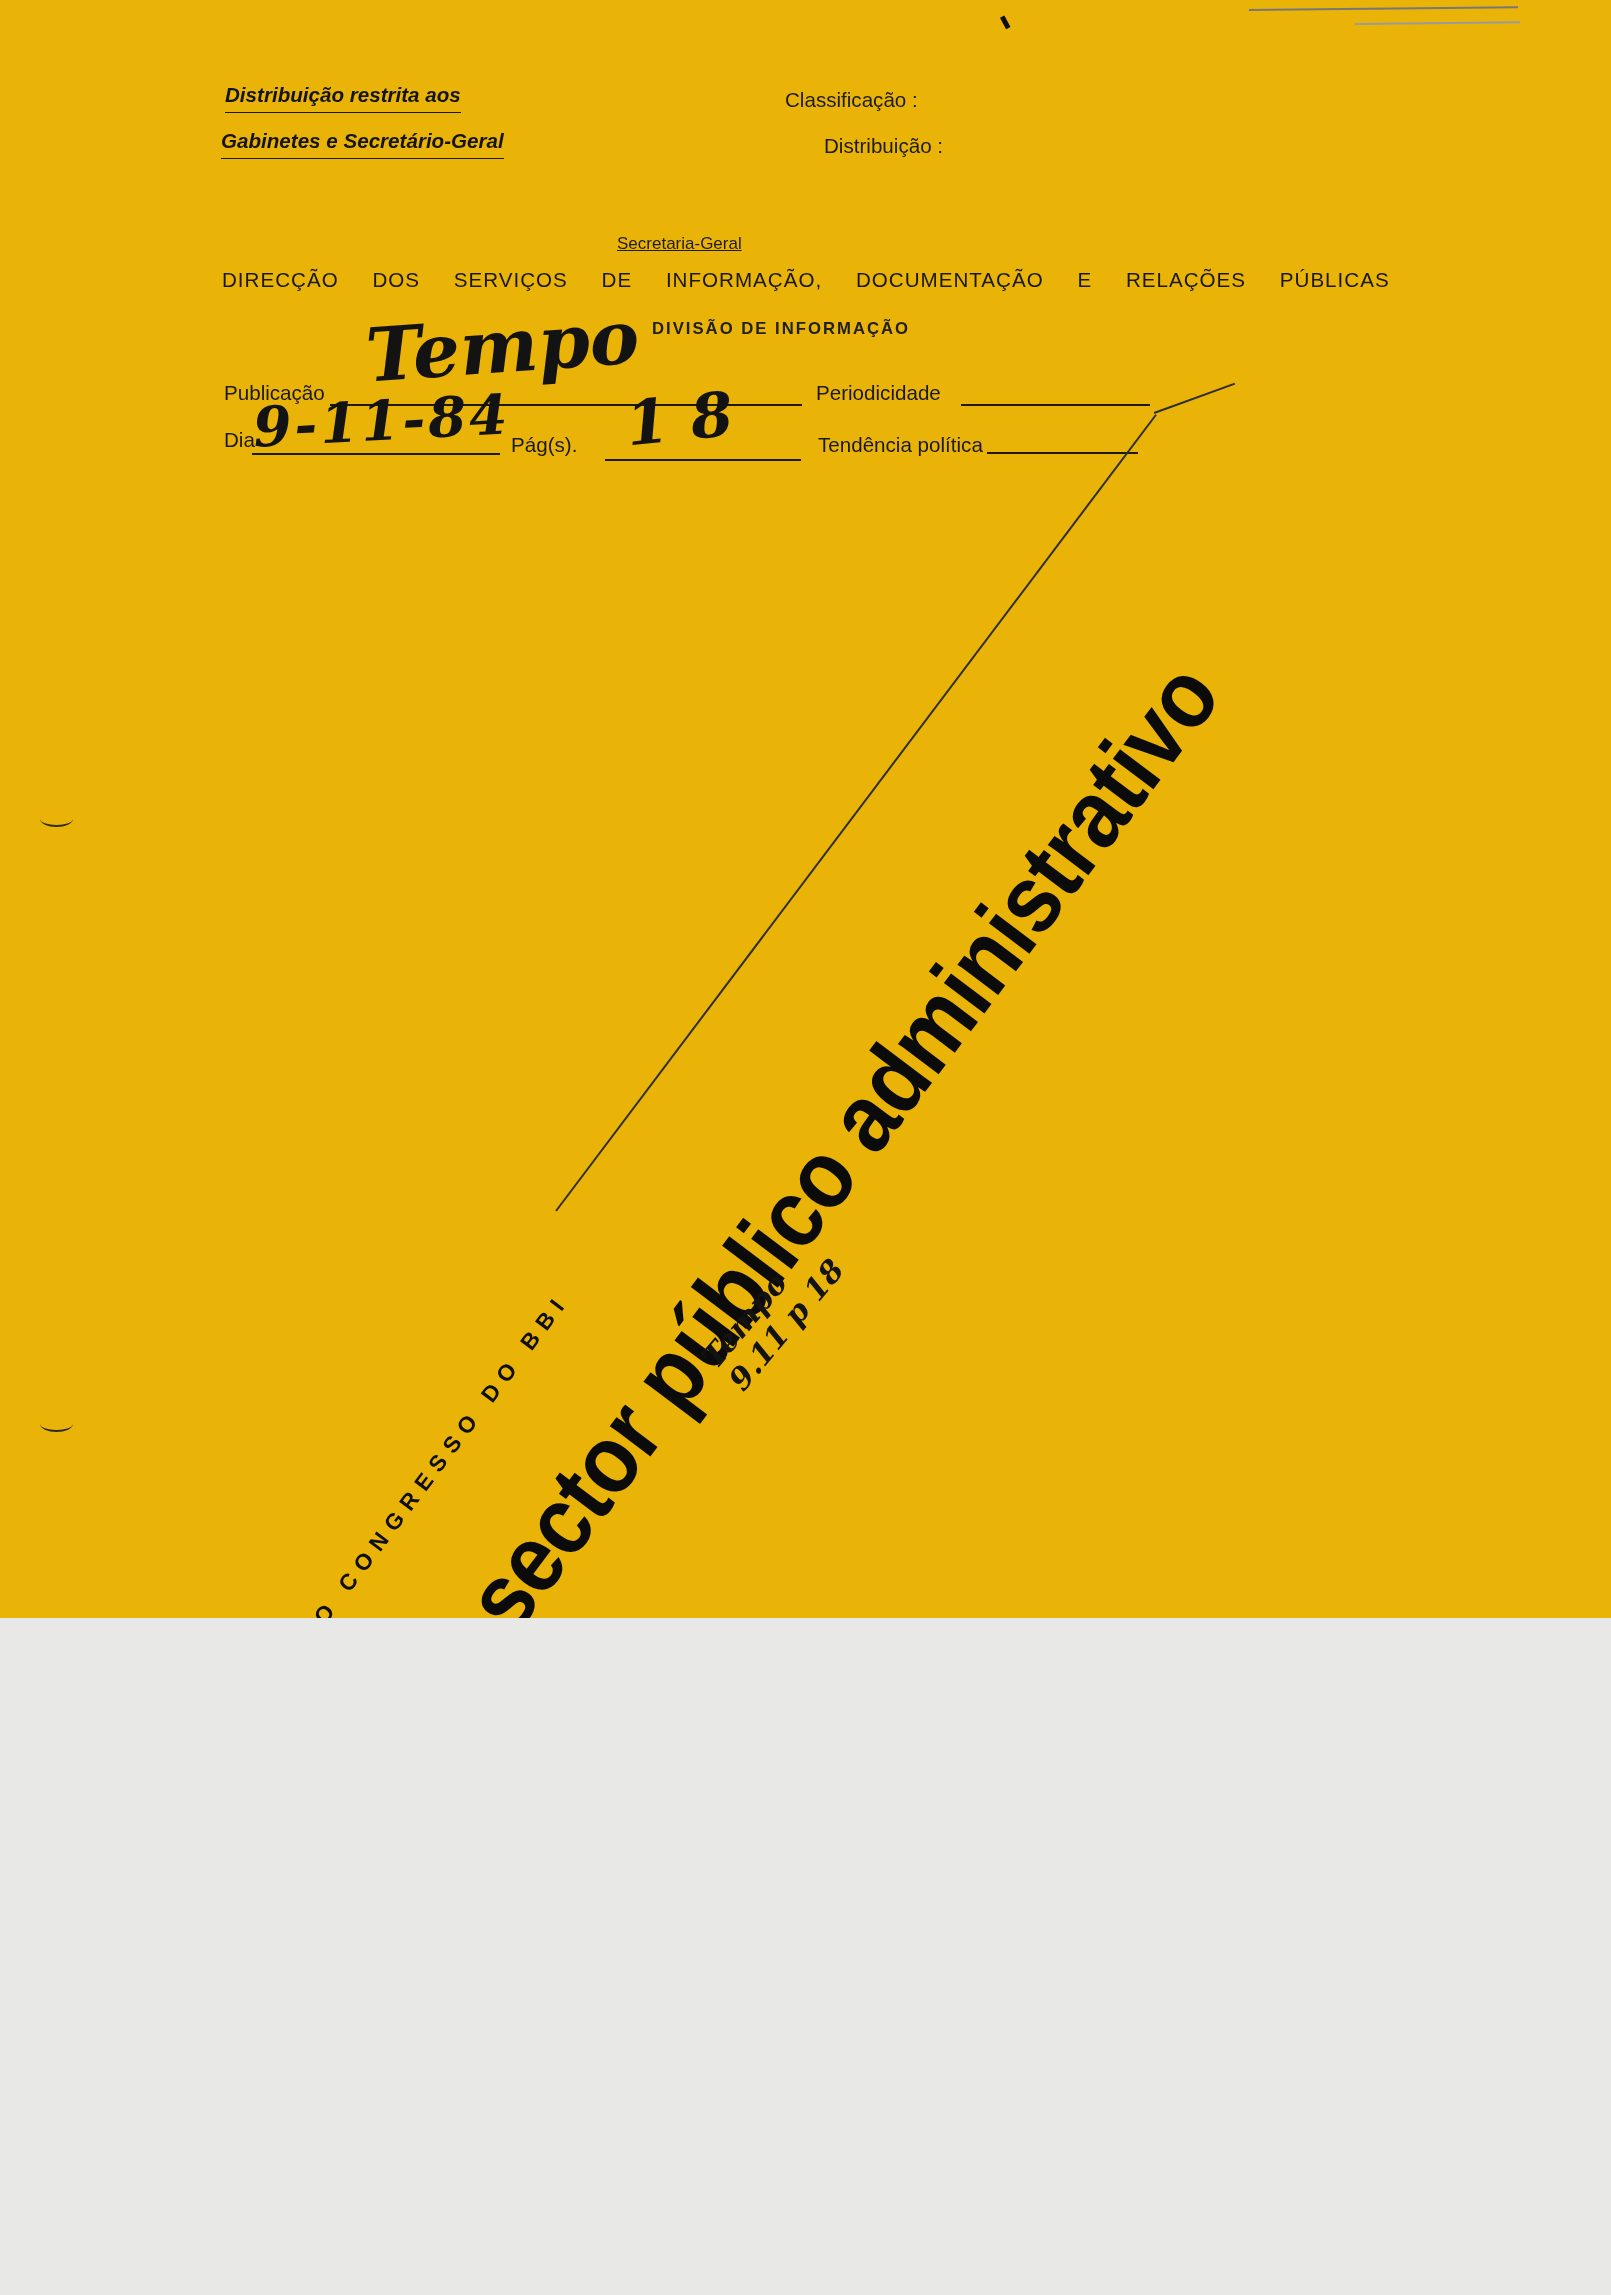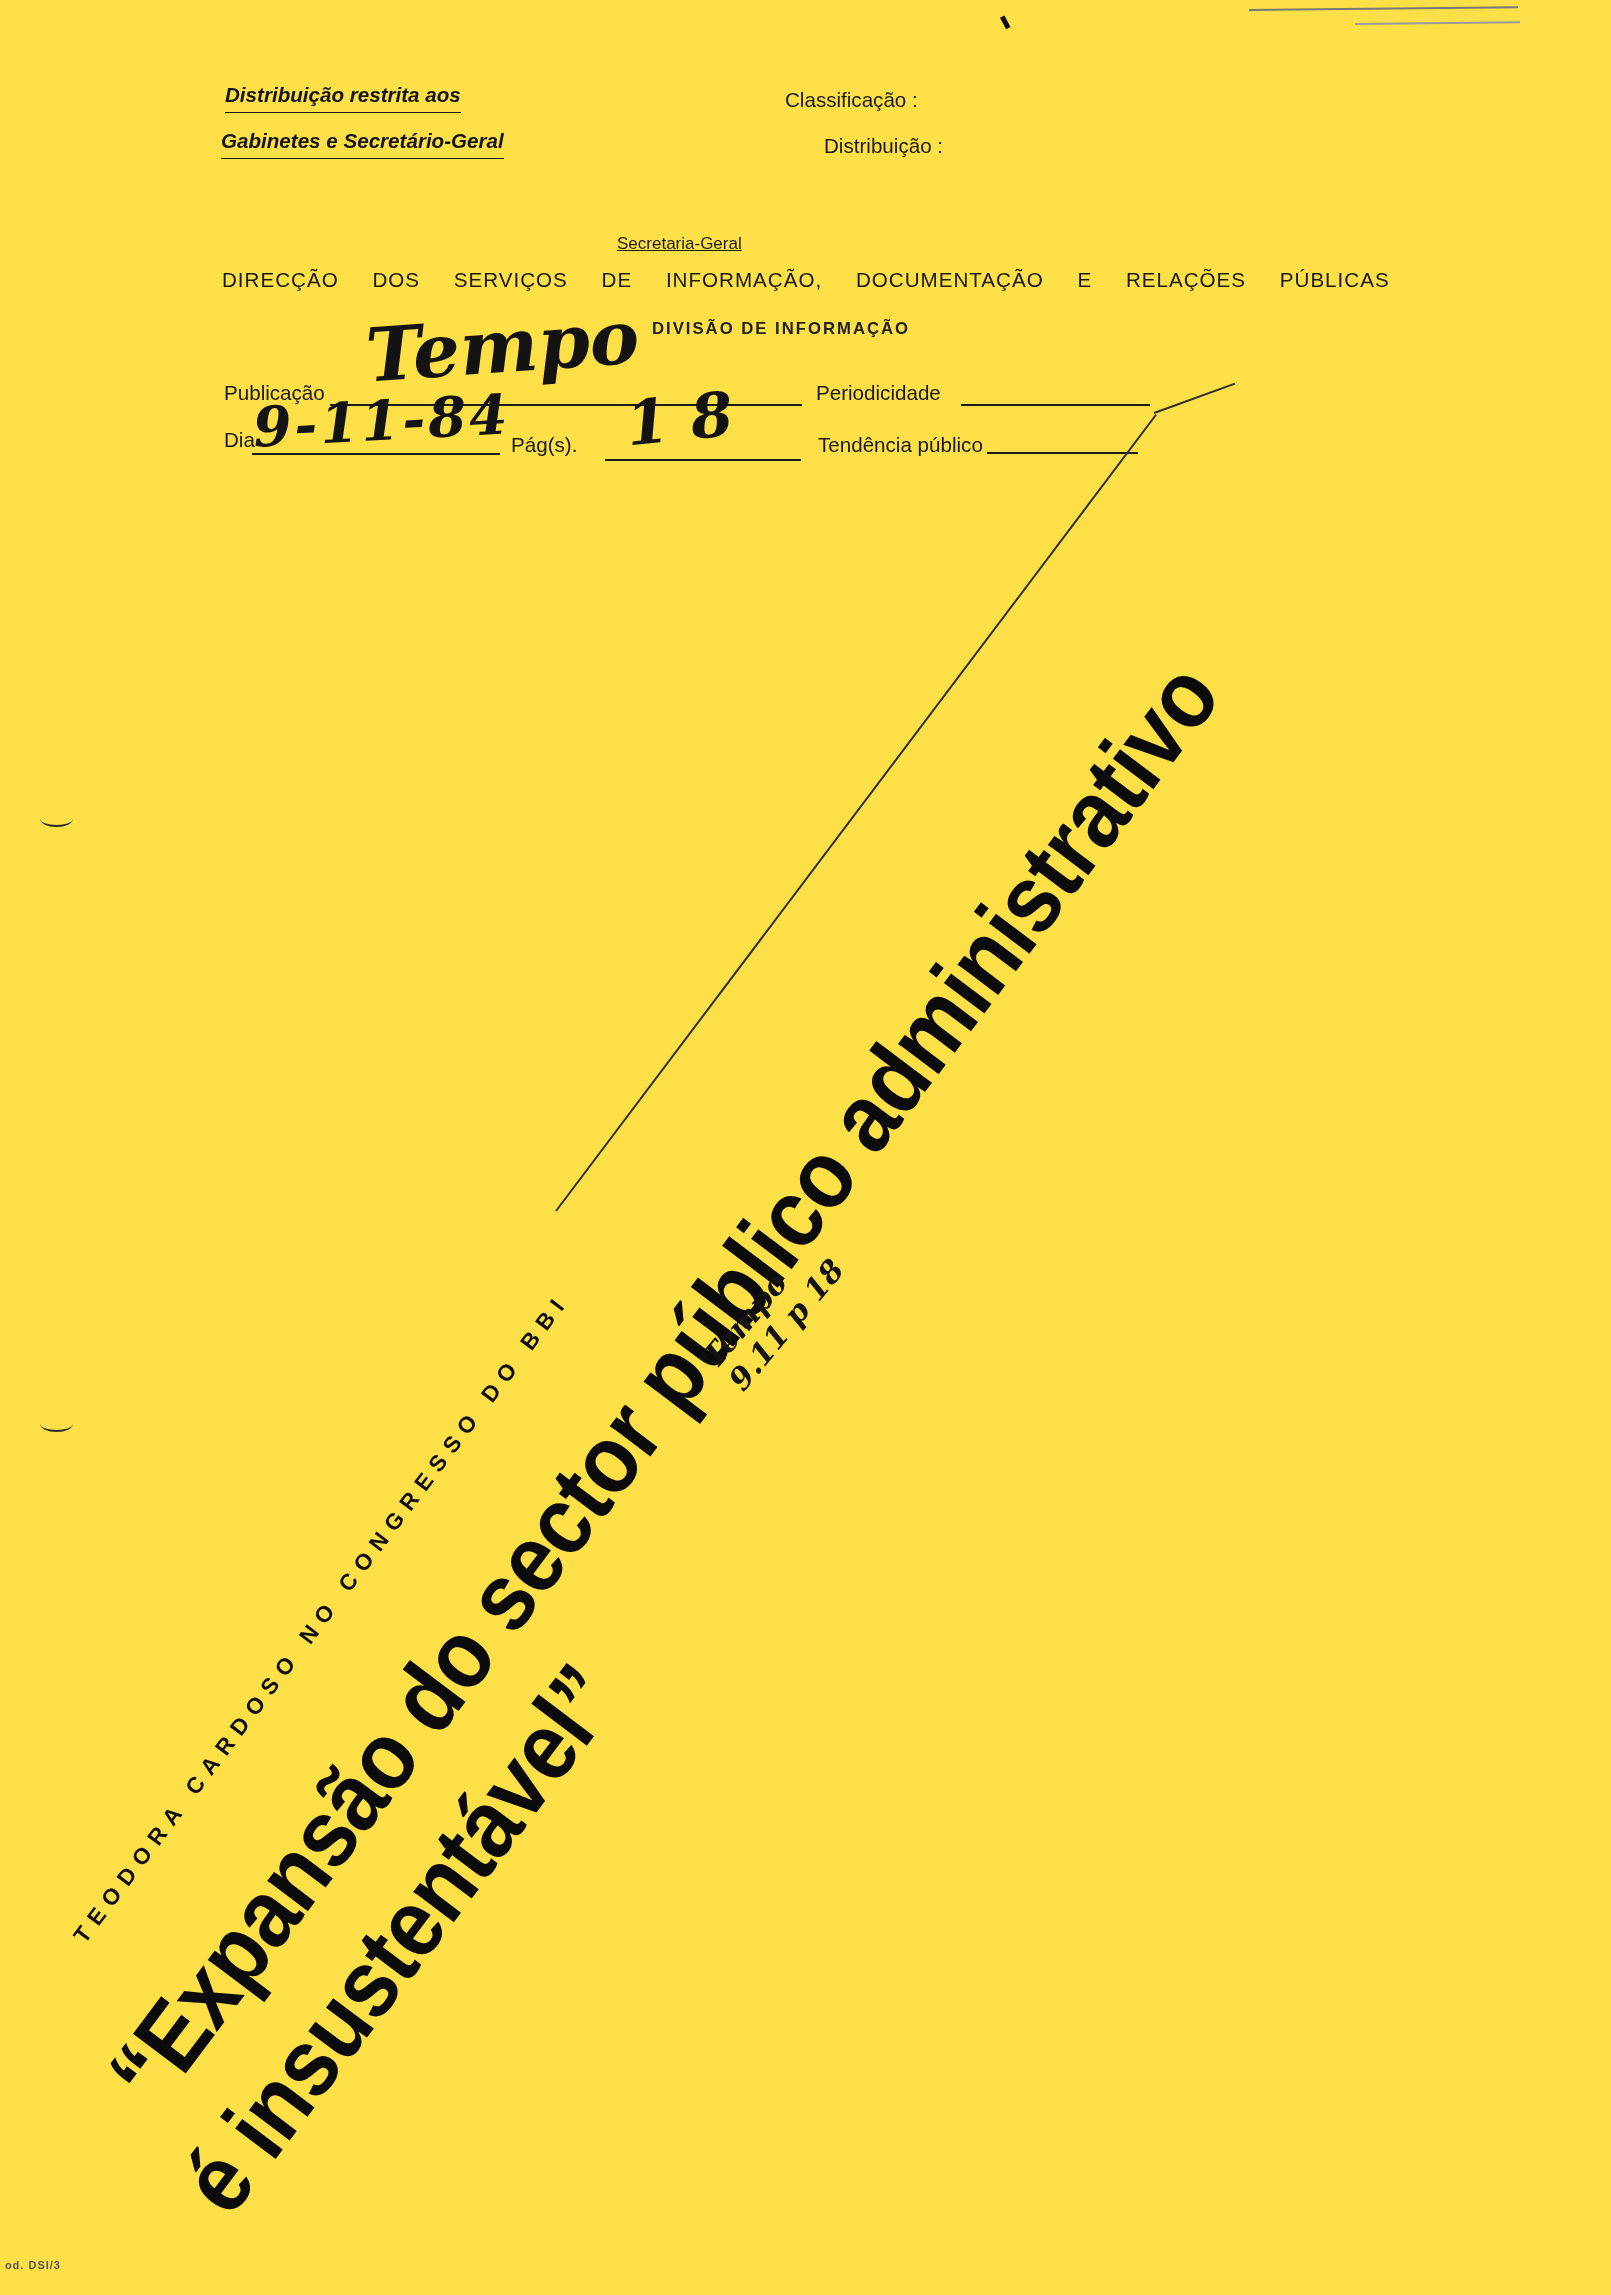--- a/index.html
+++ b/index.html
@@ -1,19 +1,19 @@
 <!DOCTYPE html>
 <html style="font-size:7.9px"><head>
 <meta charset="utf-8">
 <style>
   html,body{margin:0;padding:0;background:#e8e8e6;}
   .page{
     position:relative;
-    width:1612px;height:2295px;
-    background:#fde047;
+    width:1612px;height:1618px;
+    background:#eab308;
     color:#141414;
     font-family:"Liberation Sans", sans-serif;
     overflow:hidden;
   }
   .abs{position:absolute;white-space:nowrap;line-height:1.2;}
   .u-note{
     font-size:20.6px;font-style:italic;font-weight:600;
     border-bottom:1.5px solid #1a1a1a;padding-bottom:3.9px;
   }
   .plain-label{font-size:20.6px;color:#1c1c1c;}
@@ -71,21 +71,21 @@
   <div class="rule" style="left:961px;top:404px;width:189px;"></div>
 
   <div class="abs form-label" style="left:224px;top:428px;">Dia</div>
   <div class="abs handwriting hw-date" style="left:253px;top:388px;">9-11-84</div>
   <div class="rule" style="left:252px;top:453px;width:248px;"></div>
 
   <div class="abs form-label" style="left:511px;top:433px;">Pág(s).</div>
   <div class="abs handwriting hw-pages" style="left:626px;top:381px;">18</div>
   <div class="rule" style="left:605px;top:459px;width:196px;"></div>
 
-  <div class="abs form-label" style="left:818px;top:433px;">Tendência público</div>
+  <div class="abs form-label" style="left:818px;top:433px;">Tendência política</div>
   <div class="rule" style="left:987px;top:452px;width:151px;"></div>
 
   <div class="diag-line" style="left:556px;top:1210px;width:997px;height:2px;transform:rotate(-53deg);"></div>
   <div class="diag-line" style="left:1154px;top:412px;width:86px;height:1.5px;transform:rotate(-20deg);"></div>
 
   <div class="abs kicker" style="left:68px;top:1932px;">TEODORA CARDOSO NO CONGRESSO DO BBI</div>
   <div class="abs headline" style="left:92px;top:2063px;">“Expansão do sector público administrativo</div>
   <div class="abs headline" style="left:165px;top:2171px;">é insustentável”</div>
 
   <div class="abs handwriting hw-annotation" style="left:695px;top:1352px;">

